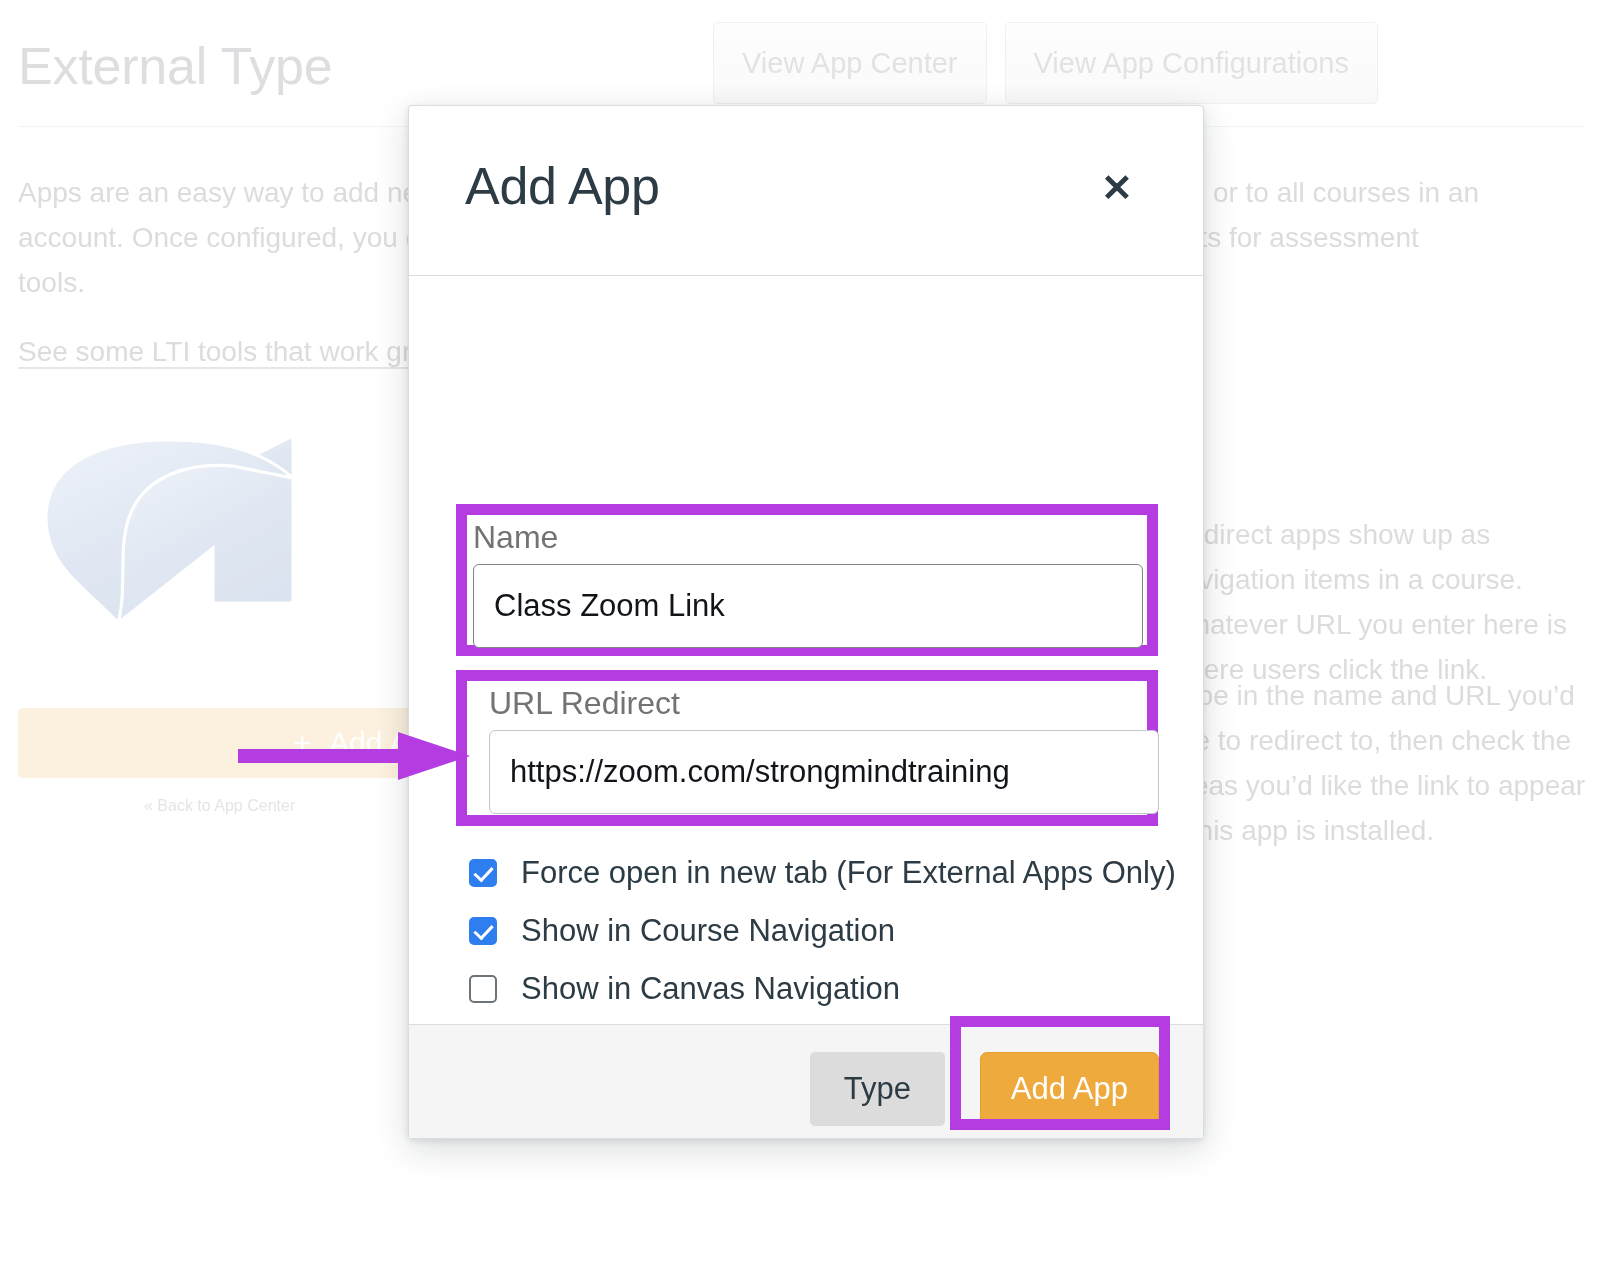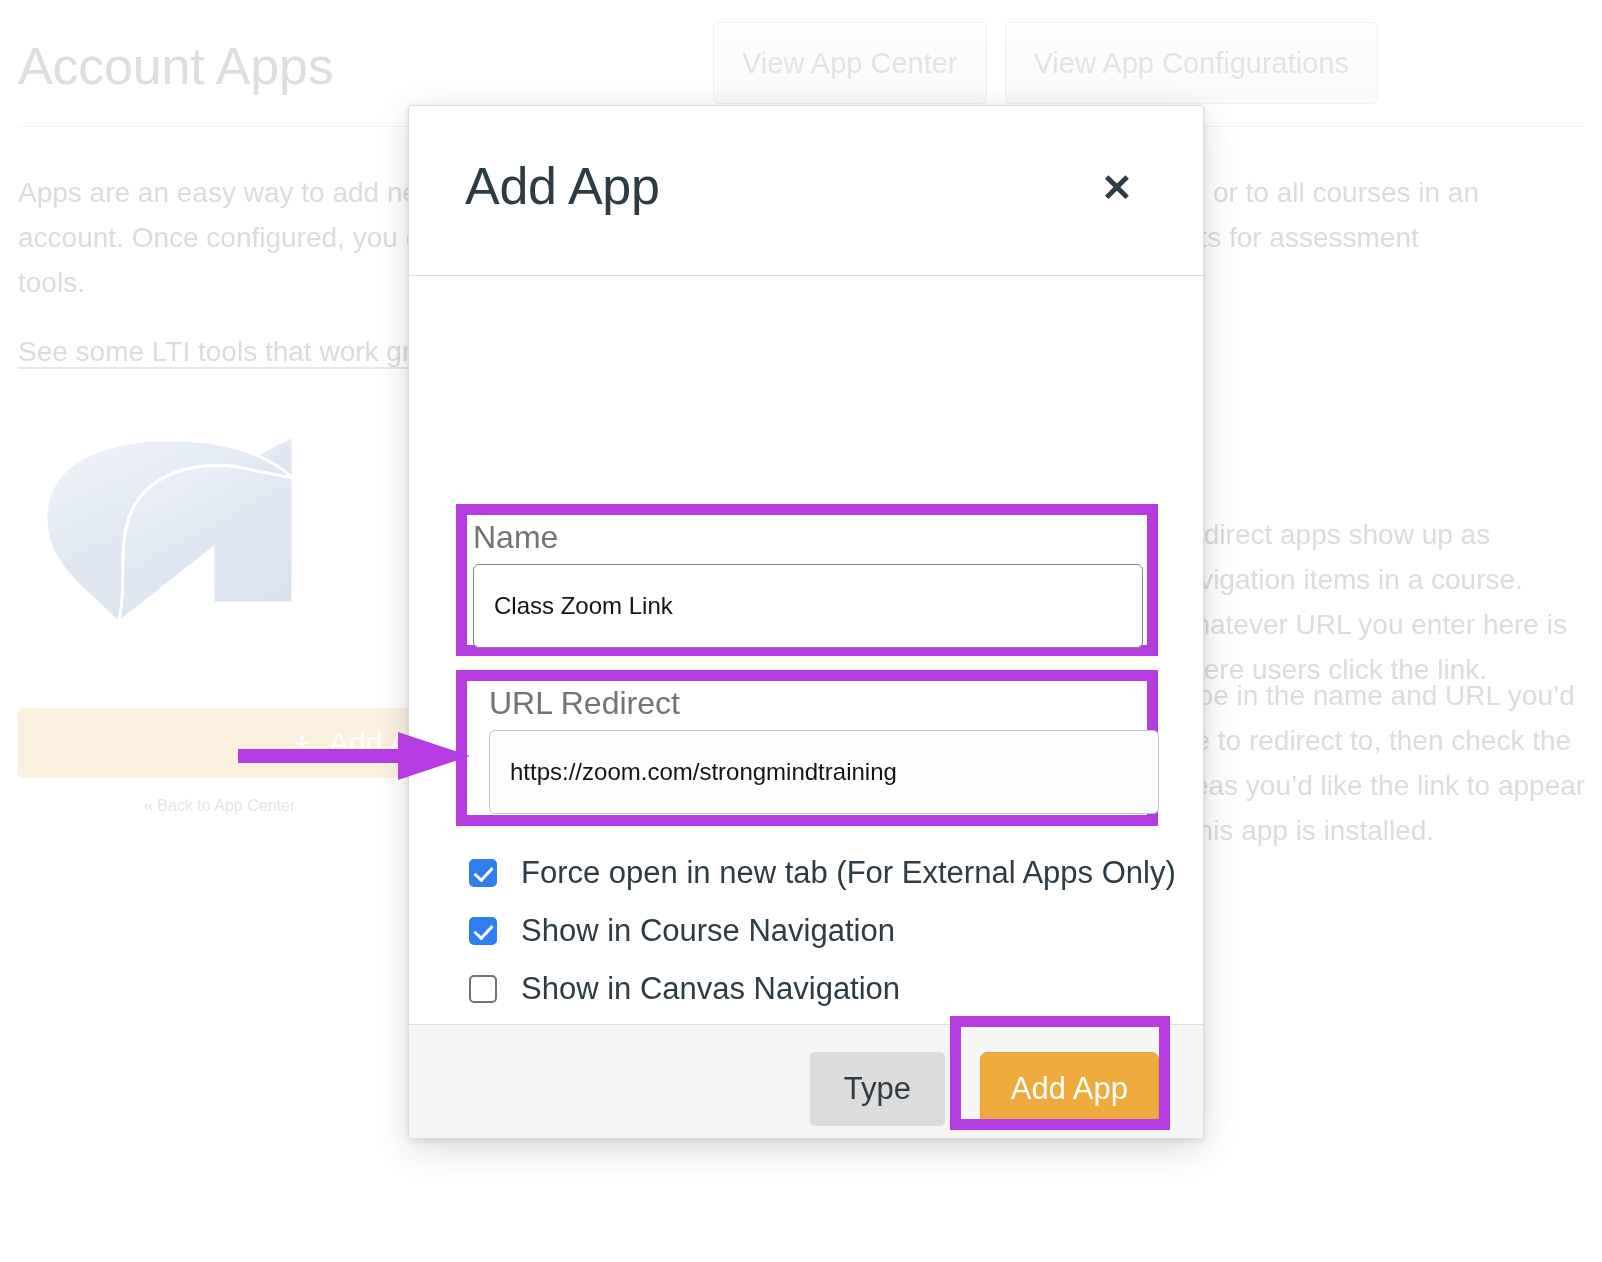--- a/index.html
+++ b/index.html
@@ -219,21 +219,21 @@
     font-size: 32px;
     color: #737373;
     margin-bottom: 8px;
     display: block;
   }
   .field-input {
     display: block;
     width: 100%;
     box-sizing: border-box;
     height: 84px;
-    font-size: 24px;
+    font-size: 31px;
     font-family: "Liberation Sans", sans-serif;
     color: #111418;
     padding: 0 20px;
     border: 1px solid #7f8487;
     border-radius: 6px;
     background: #ffffff;
     outline: none;
   }
   .field-input.soft { border-color: #c3c7ca; background: #fefefe; }
 
@@ -348,21 +348,21 @@
     z-index: 40;
   }
 </style>
 </head>
 <body>
 
 <div id="screen">
 
   <div class="page">
 
-    <div class="page-title">Account Apps</div>
+    <div class="page-title">External Type</div>
 
     <div class="top-buttons">
       <div class="top-btn">View App Center</div>
       <div class="top-btn">View App Configurations</div>
     </div>
 
     <div class="hr"></div>
 
     <div class="body-copy">Apps are an easy way to add new features to Canvas. They can be added to individual courses, or to all courses in an account. Once configured, you can link to them through Course Modules and create assignments for assessment tools.</div>
 

